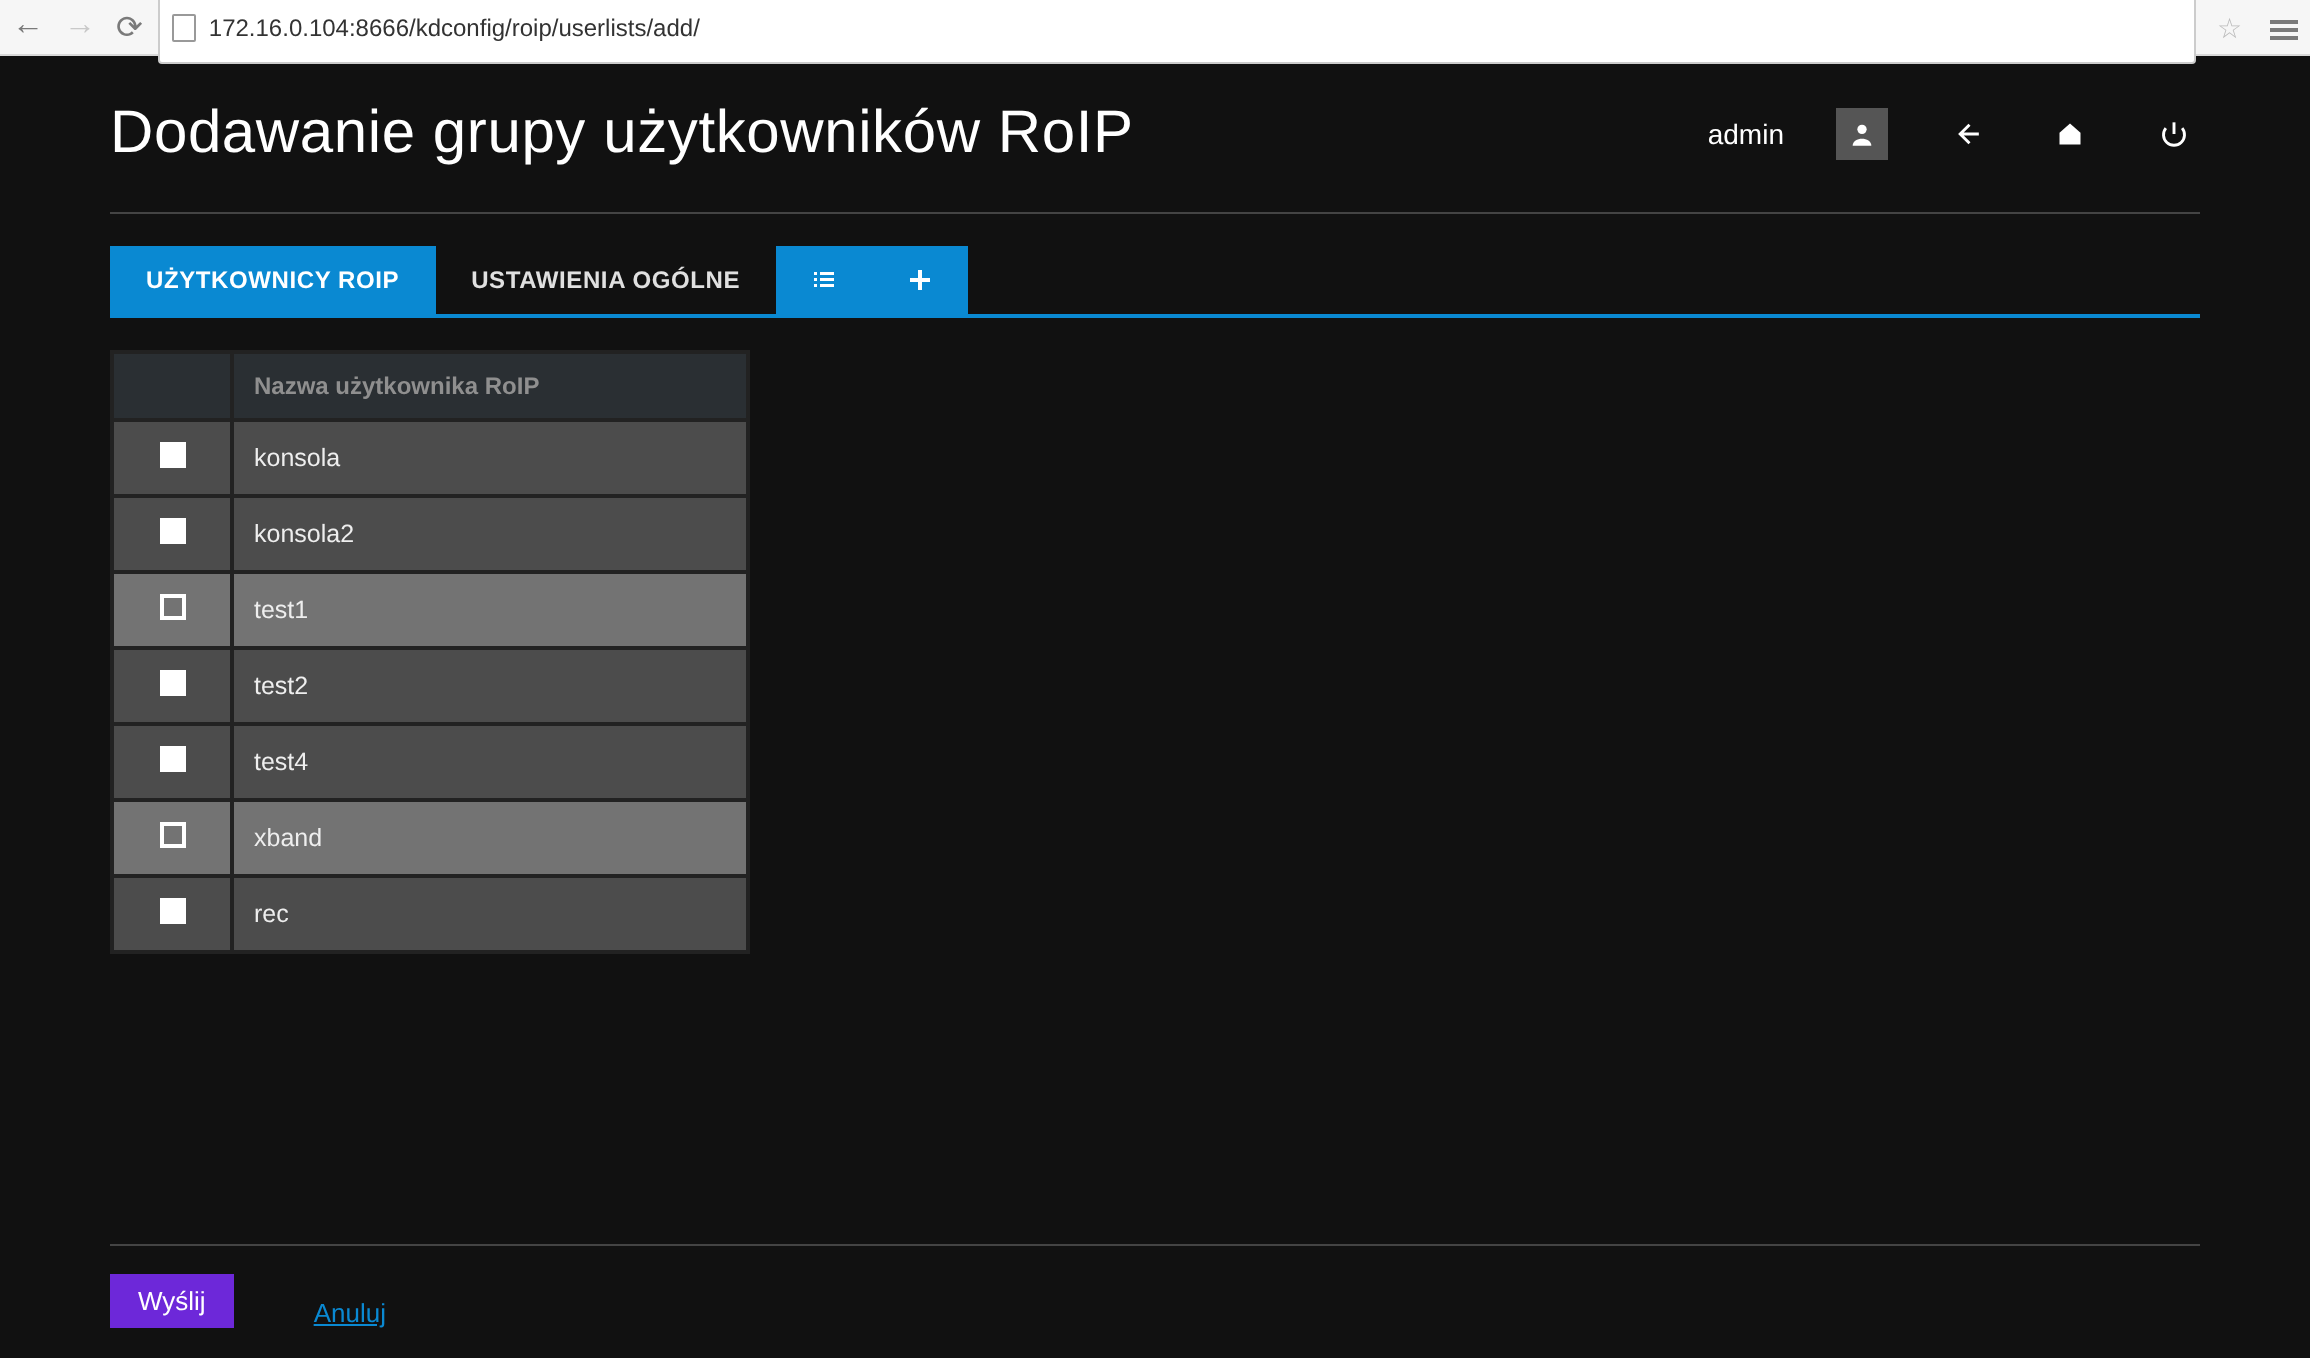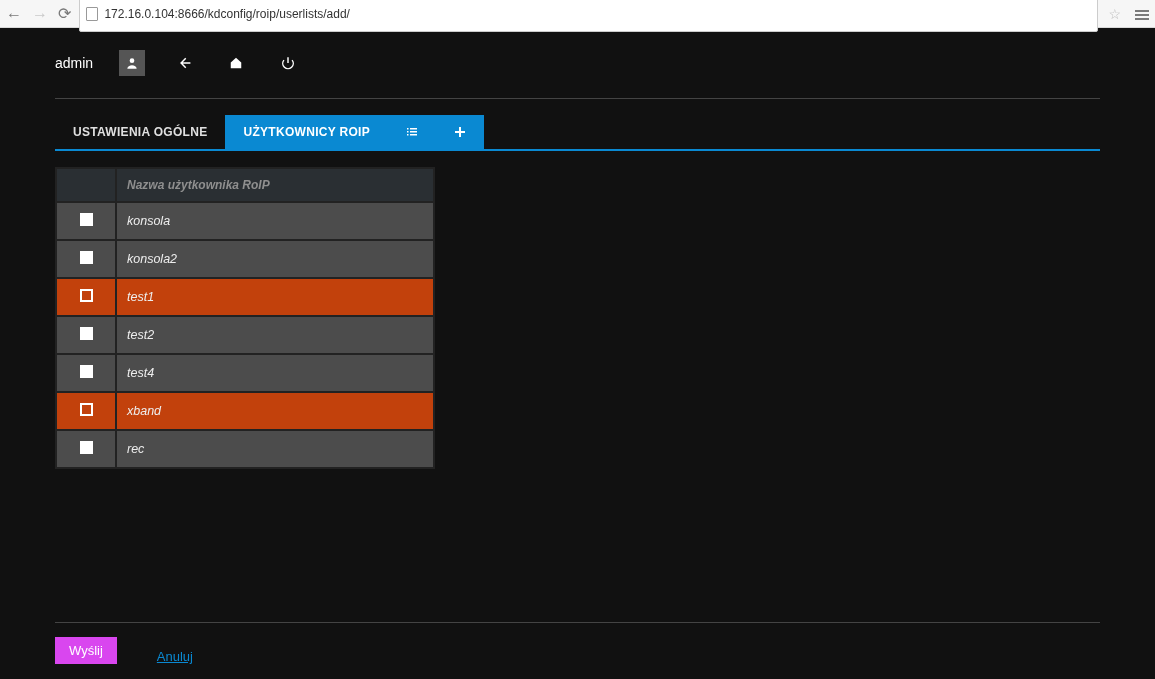--- a/index.html
+++ b/index.html
@@ -21,33 +21,33 @@
   .user-area .name{ font-size:14px; color:#fff; font-weight:300;}
   .icon-btn { width:26px; height:26px; display:flex; align-items:center; justify-content:center; color:#fff; font-size:14px; }
   .avatar { background:#555; }
   
   .tabs { display:flex; border-bottom:2px solid #0a89d2; margin-top:16px; font-size:12px; font-weight:700; letter-spacing:.3px; }
   .tab { padding:10px 18px; color:#e0e0e0; text-transform:uppercase; }
   .tab.active { background:#0a89d2; color:#fff; }
   .tab.iconic { background:#0a89d2; color:#fff; width:48px; display:flex; align-items:center; justify-content:center;}
   .tab.iconic.darker{ background:#0a89d2; }
   
-  .tbl-wrap { margin-top:16px; width:380px;font-style:italic; }
+  .tbl-wrap { margin-top:16px; width:320px; }
   table { width:100%; border-collapse:separate; border-spacing:2px; background:#222; }
   th { background:#2a2f33; color:#8f8f8f; font-size:12px; font-weight:700; text-align:left; height:32px; padding:0 10px; }
   th.chkcol { width:58px; }
   td { height:34px; font-size:12.5px; color:#eee; padding:10px 10px; }
   tr.row-unsel td { background:#4c4c4c; }
-  tr.row-sel   td { background:#c2410c; }
+  tr.row-sel   td { background:#737373; }
   td.chkcell { text-align:center; }
   .chk { display:inline-block; width:13px; height:13px; border:2px solid #fff; }
   .chk.filled { background:#fff; }
   
   .footer { position:absolute; left:55px; right:55px; bottom:15px; border-top:1px solid #444; padding-top:14px; display:flex; align-items:center; gap:40px; }
-  .btn-primary { background:#d946ef; color:#fff; border:none; padding:6px 14px; font-size:13px; font-weight:400; }
+  .btn-primary { background:#6d28d9; color:#fff; border:none; padding:6px 14px; font-size:13px; font-weight:400; }
   .link-cancel { color:#0a89d2; font-size:13px; text-decoration:underline; cursor:pointer; font-weight:400;margin-top:12px;}
   svg { display:block; }
 </style>
 </head>
 <body>
 
 <div class="chrome">
   <div class="nav-arrows">
     <span>←</span>
     <span style="color:#c9c9c9">→</span>
@@ -60,20 +60,21 @@
   <span class="star">☆</span>
   <span class="hamb">
       <span></span>
       <span></span>
       <span></span>
     </span>
 </div>
 
 <div class="page">
   <div class="header">
+    <h1>Dodawanie grupy użytkowników RoIP</h1>
     <div class="user-area">
       <span class="name">admin</span>
       <span class="icon-btn avatar">
         <svg width="14" height="14" viewBox="0 0 24 24" fill="#fff">
             <circle cx="12" cy="8" r="4"></circle>
             <path d="M4 22c0-4 4-6 8-6s8 2 8 6"></path>
           </svg>
       </span>
       <span class="icon-btn">
         <svg width="16" height="14" viewBox="0 0 24 24" fill="none" stroke="#fff" stroke-width="2.5">
@@ -88,22 +89,22 @@
       <span class="icon-btn">
         <svg width="14" height="14" viewBox="0 0 24 24" fill="none" stroke="#fff" stroke-width="2.5">
             <path d="M12 2v10"></path>
             <path d="M5 7a9 9 0 1 0 14 0"></path>
           </svg>
       </span>
     </div>
   </div>
 
   <div class="tabs">
+    <div class="tab active">UŻYTKOWNICY ROIP</div>
     <div class="tab">USTAWIENIA OGÓLNE</div>
-    <div class="tab active">UŻYTKOWNICY ROIP</div>
     <div class="tab iconic">
       <svg width="14" height="12" viewBox="0 0 24 24" fill="#fff">
           <rect x="2" y="4" width="3" height="3"></rect>
           <rect x="8" y="4" width="14" height="3"></rect>
           <rect x="2" y="10" width="3" height="3"></rect>
           <rect x="8" y="10" width="14" height="3"></rect>
           <rect x="2" y="16" width="3" height="3"></rect>
           <rect x="8" y="16" width="14" height="3"></rect>
         </svg>
     </div>

